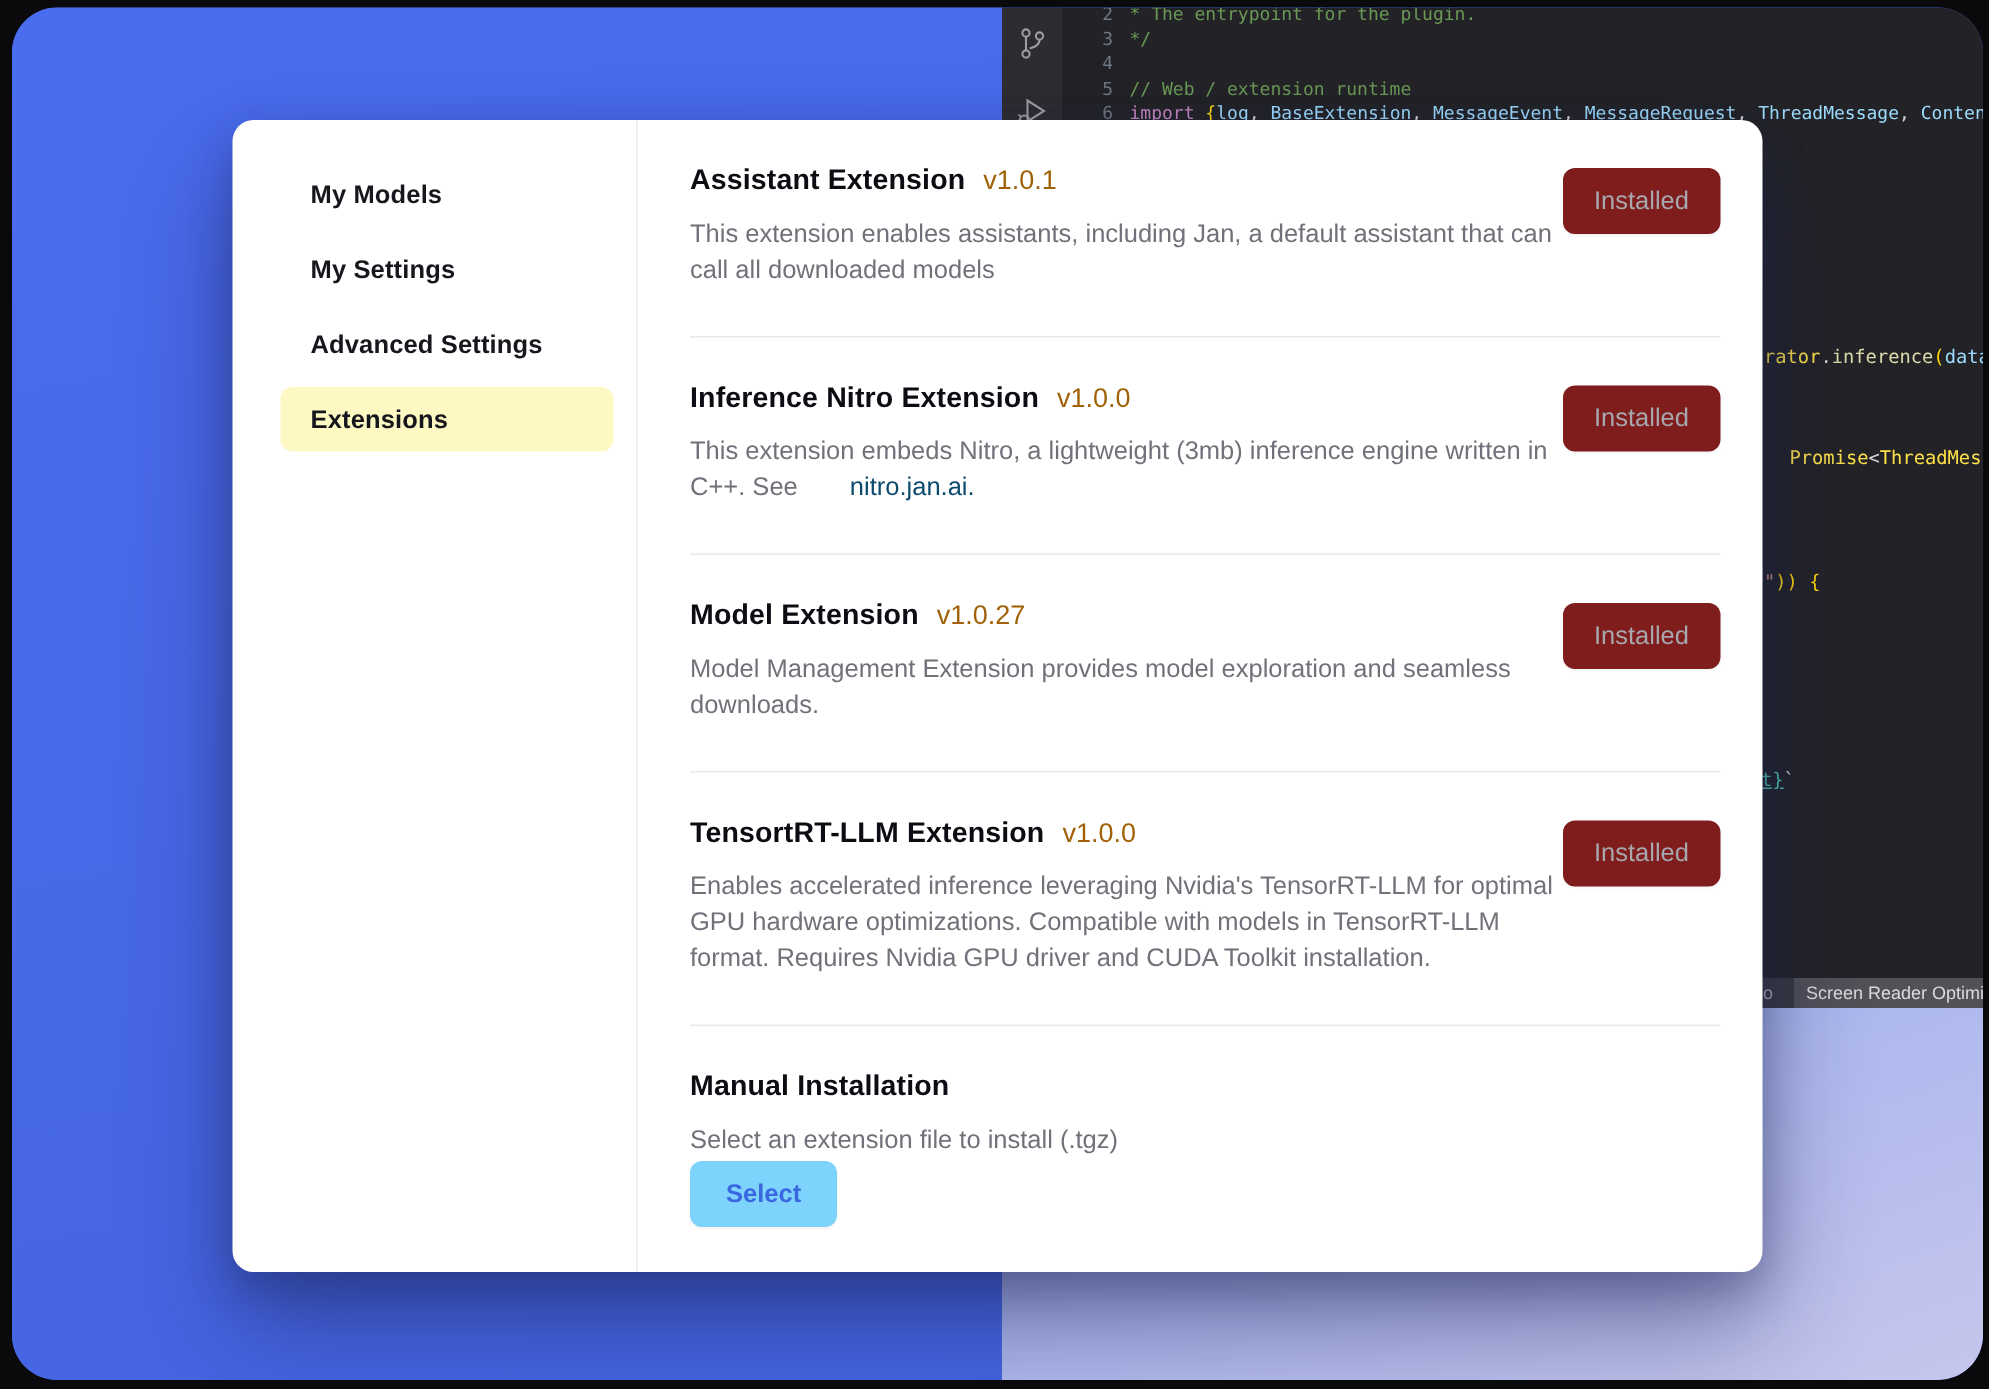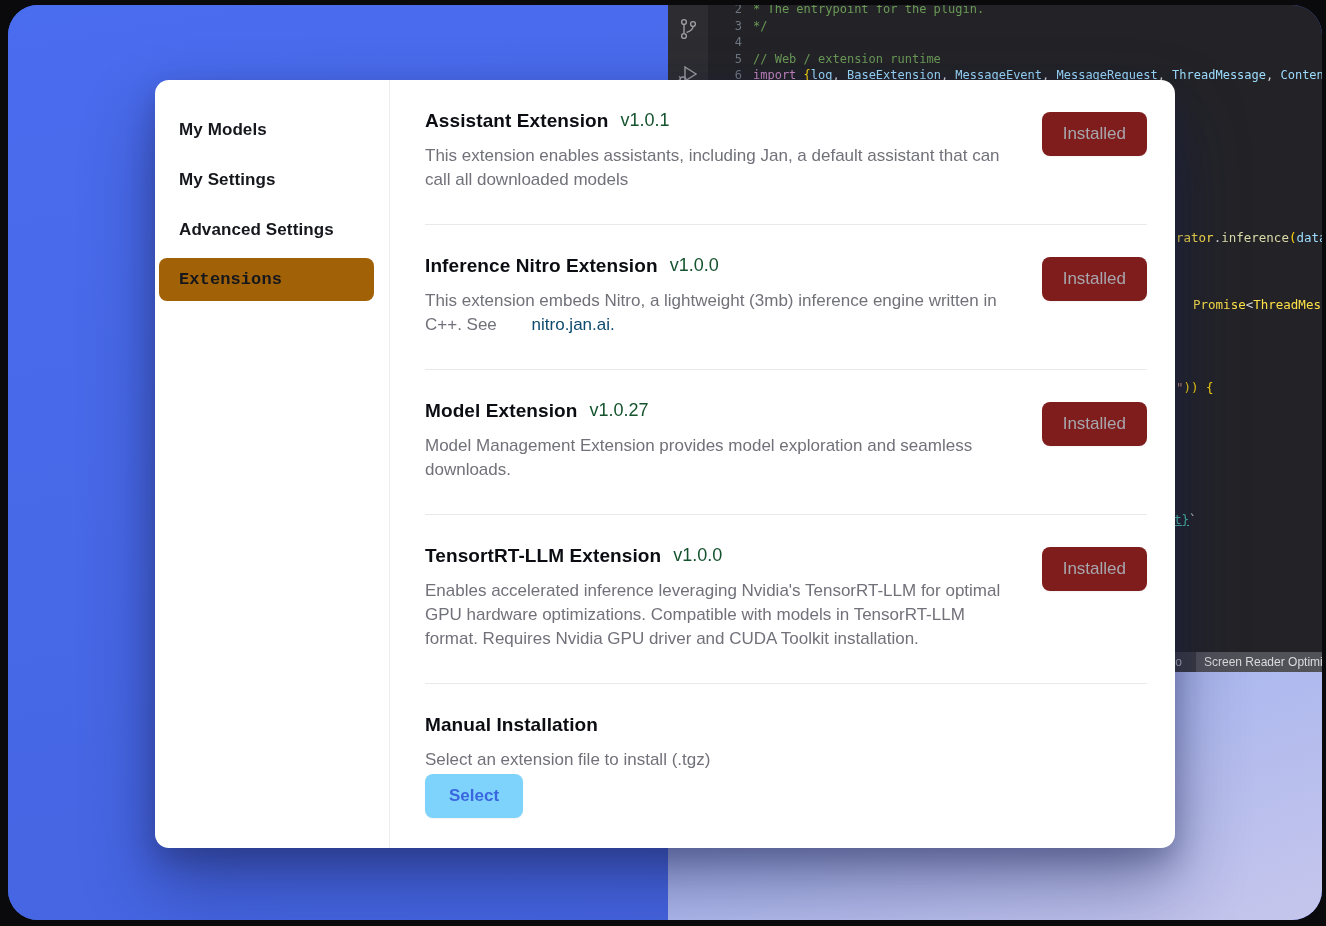--- a/index.html
+++ b/index.html
@@ -49,35 +49,35 @@
                     max-width:126px; overflow:hidden; white-space:nowrap; flex:none; }
 
   .gradient-area { position:absolute; left:660px; right:0; top:667px; bottom:0;
                    background:linear-gradient(160deg,#93a8ec 0%,#aeb9ee 45%,#c6c6ec 100%); }
 
   
   .modal { position:absolute; left:147px; top:75px; width:1020px; height:768px;
            background:#ffffff; border-radius:14px; display:flex; overflow:hidden;
            box-shadow:0 35px 70px rgba(25,32,80,.45), 0 12px 28px rgba(25,32,80,.30); }
 
-  .sidebar { width:235px; flex:none; border-right:1px solid #ececee;
-             padding:28px 15px 0 4px; }
+  .sidebar { width:270px; flex:none; border-right:1px solid #ececee;
+             padding:28px 15px 0 32px; }
   .side-item { height:43px; display:flex; align-items:center; padding:0 20px;
                margin-bottom:7px; border-radius:8px; font-size:17px;
                font-weight:700; color:#15171c; cursor:pointer; letter-spacing:.1px; }
-  .side-item.active { background:#a16207;font-family:Liberation Mono, monospace; }
+  .side-item.active { background:#fef9c3; }
 
   .content { flex:1; padding:0 28px 0 35px; overflow:hidden; }
   .ext-row { display:flex; justify-content:space-between; align-items:flex-start;
              padding:30px 0 32px; border-bottom:1px solid #e9e9eb; }
   .ext-row.last { border-bottom:none;flex-direction:column; }
   .ext-text { max-width:590px; }
   .ext-title-line { display:flex; align-items:flex-start; gap:12px; }
   .ext-title { font-size:19px; font-weight:700; color:#0b0d12; letter-spacing:.1px; }
-  .ext-version { font-size:18px; font-weight:400; color:#14532d; }
+  .ext-version { font-size:18px; font-weight:400; color:#a16207; }
   .ext-desc { margin-top:12px; font-size:17px; line-height:24px; color:#71717a; }
   .ext-link { color:#0c4a6e; text-decoration:none; cursor:pointer;margin-left:30px; }
 
   .btn { border:none; border-radius:8px; font-size:17px; cursor:pointer;
          font-family:"Liberation Sans",sans-serif; flex:none; margin-top:2px;
          box-shadow:0 1px 2px rgba(0,0,0,.05); }
   .btn-installed { background:#7f1d1d; color:#a7a7ad; padding:12px 21px; font-weight:400; }
   .btn-select { background:#7dd3fc; color:#3a67e0; padding:12px 24px; font-weight:700; }
 </style>
 </head>

